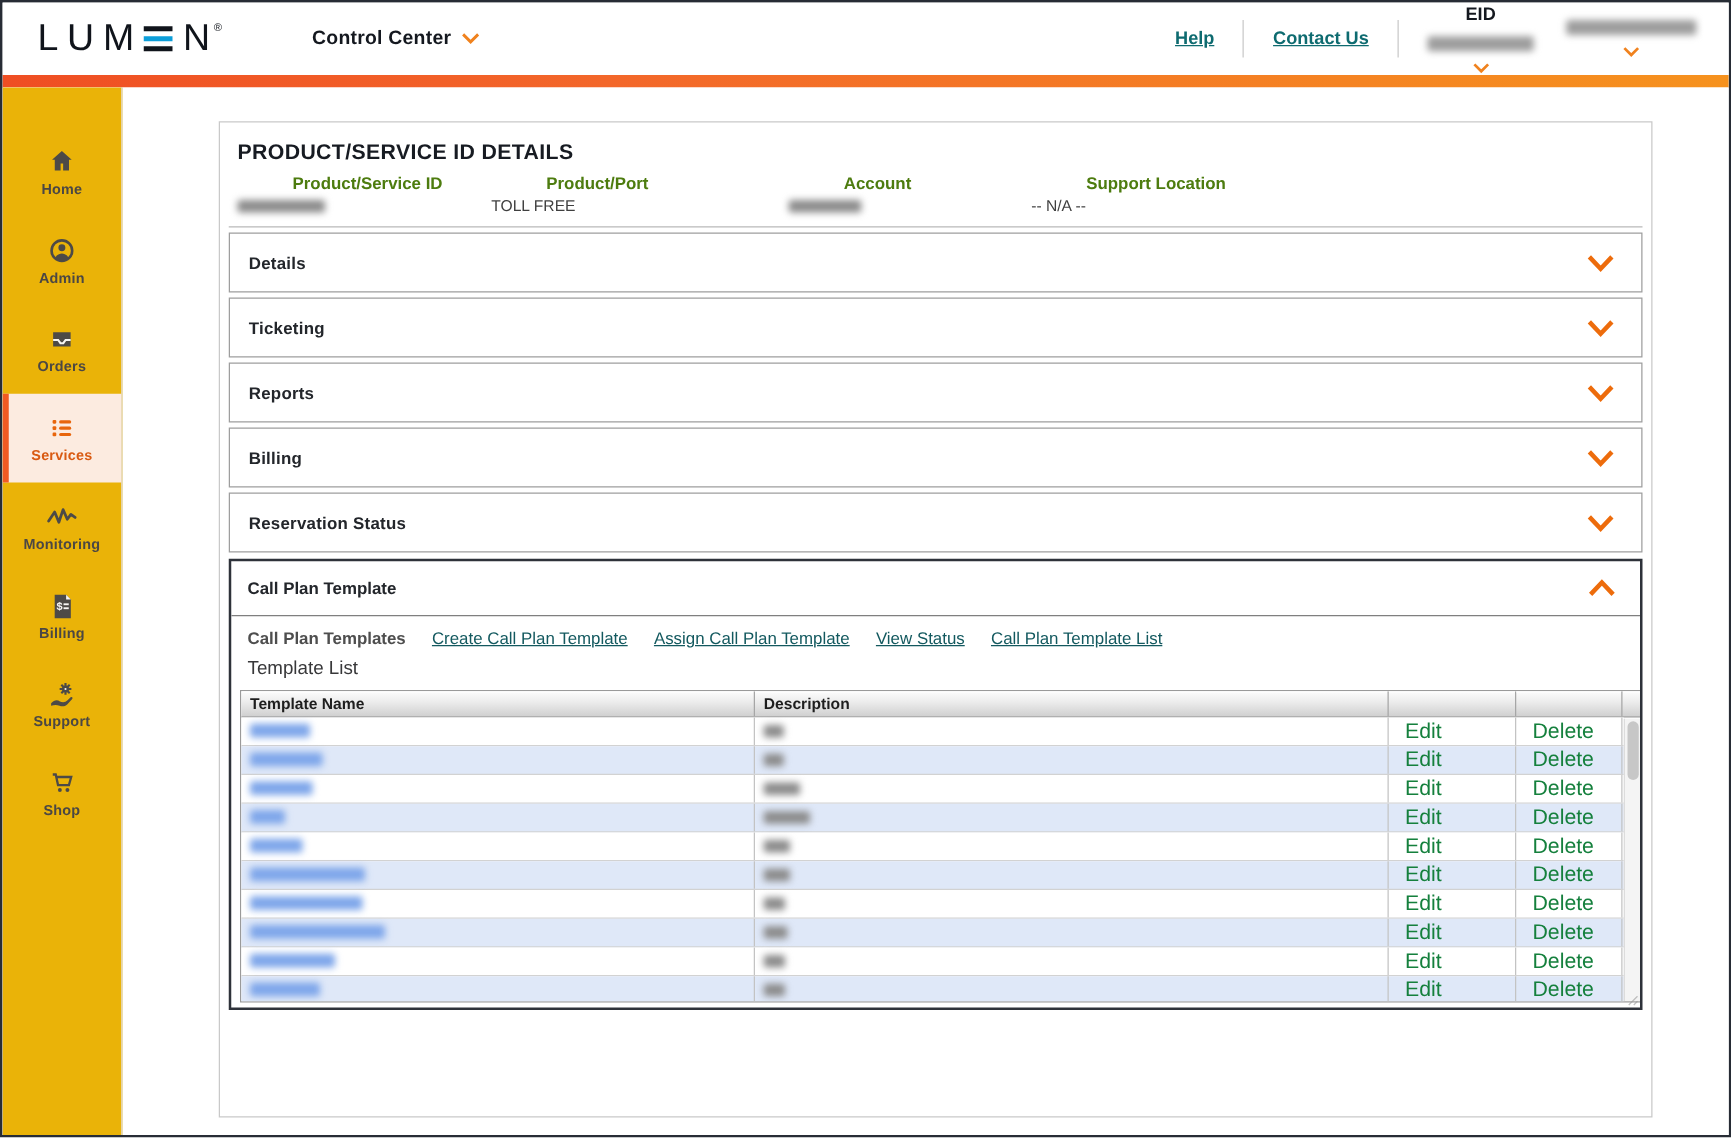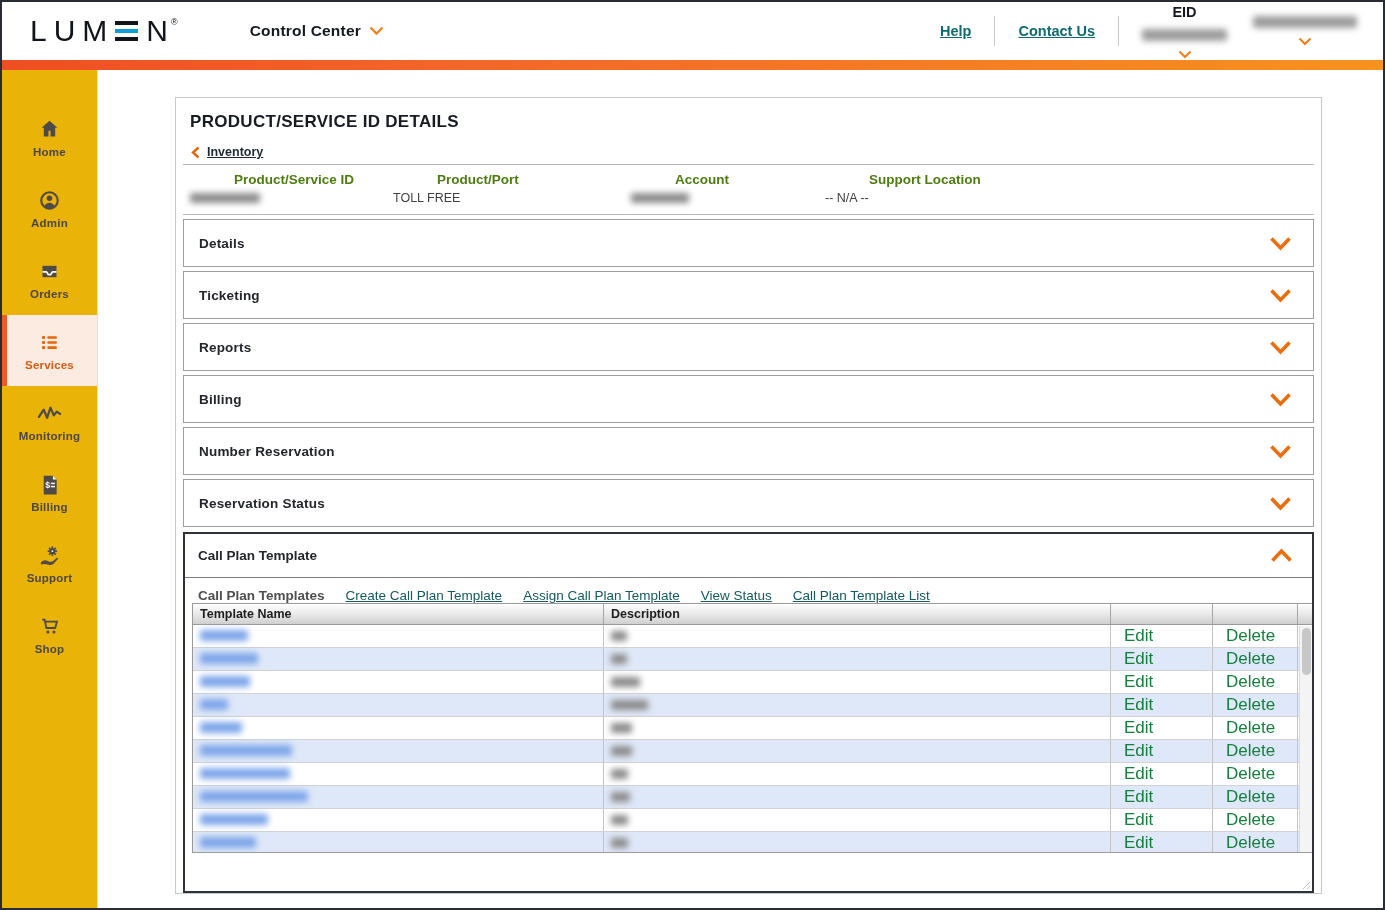--- a/index.html
+++ b/index.html
@@ -214,26 +214,20 @@
               <circle cx="16.3" cy="18.6" r="1.7" fill="#4d4a47"></circle>
             </svg>
           </span>
                  <span class="nav-label">Shop</span>
         </div>
       </nav>
 
     <div class="content">
       <h1 class="page-title">PRODUCT/SERVICE ID DETAILS</h1>
 
-      <div class="breadcrumb-row">
-        <svg width="9" height="13" viewBox="0 0 9 13">
-            <polyline points="7.5,1.5 2,6.5 7.5,11.5" fill="none" stroke="#e8650c" stroke-width="2.4"></polyline>
-          </svg>
-        <a>Inventory</a>
-      </div>
 
       <div class="summary-row" id="summary-row">
           <div class="sum-field">
             <div class="sf-label">Product/Service ID</div>
                  <div class="sf-value">
               <span class="redact dgray" style="width:70px"></span>
             </div>
           </div>
           <div class="sum-field">
             <div class="sf-label">Product/Port</div>
@@ -275,28 +269,20 @@
           <div class="acc">
             <span class="acc-label">Reports</span>
     <span class="acc-chev">
       <svg width="23" height="15" viewBox="0 0 23 15">
                 <polyline points="2.5,2.5 11.5,12 20.5,2.5" fill="none" stroke="#ed6c0c" stroke-width="3.6"></polyline>
               </svg>
     </span>
           </div>
           <div class="acc">
             <span class="acc-label">Billing</span>
-    <span class="acc-chev">
-      <svg width="23" height="15" viewBox="0 0 23 15">
-                <polyline points="2.5,2.5 11.5,12 20.5,2.5" fill="none" stroke="#ed6c0c" stroke-width="3.6"></polyline>
-              </svg>
-    </span>
-          </div>
-          <div class="acc">
-            <span class="acc-label">Number Reservation</span>
     <span class="acc-chev">
       <svg width="23" height="15" viewBox="0 0 23 15">
                 <polyline points="2.5,2.5 11.5,12 20.5,2.5" fill="none" stroke="#ed6c0c" stroke-width="3.6"></polyline>
               </svg>
     </span>
           </div>
           <div class="acc">
             <span class="acc-label">Reservation Status</span>
     <span class="acc-chev">
       <svg width="23" height="15" viewBox="0 0 23 15">
@@ -318,20 +304,21 @@
         <div class="panel-body">
           <div class="cpt-toolbar">
             <span class="tb-label">Call Plan Templates</span>
             <span id="cpt-links" style="display: inline-flex; gap: 21px;">
                 <a>Create Call Plan Template</a>
                 <a>Assign Call Plan Template</a>
                 <a>View Status</a>
                 <a>Call Plan Template List</a>
               </span>
           </div>
+          <div class="list-heading">Template List</div>
 
           <div class="cpt-table">
             <div class="thead" id="thead">
                 <div class="th c1">Template Name</div>
    <div class="th c2">Description</div>
    <div class="th c3"></div>
    <div class="th c4"></div>
    <div class="th c5"></div>
               </div>
             <div id="tbody">

